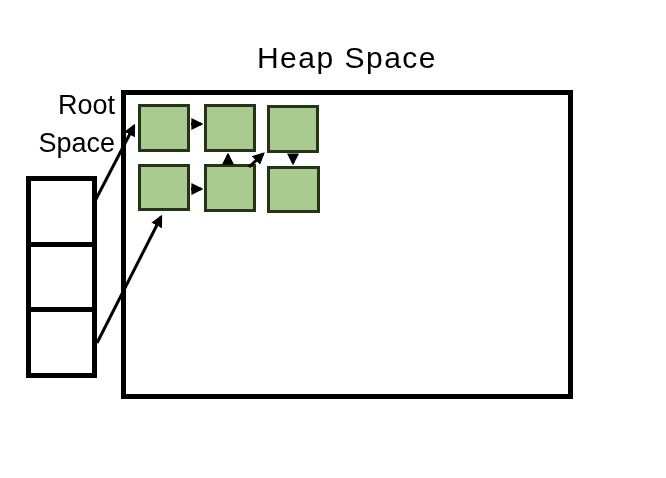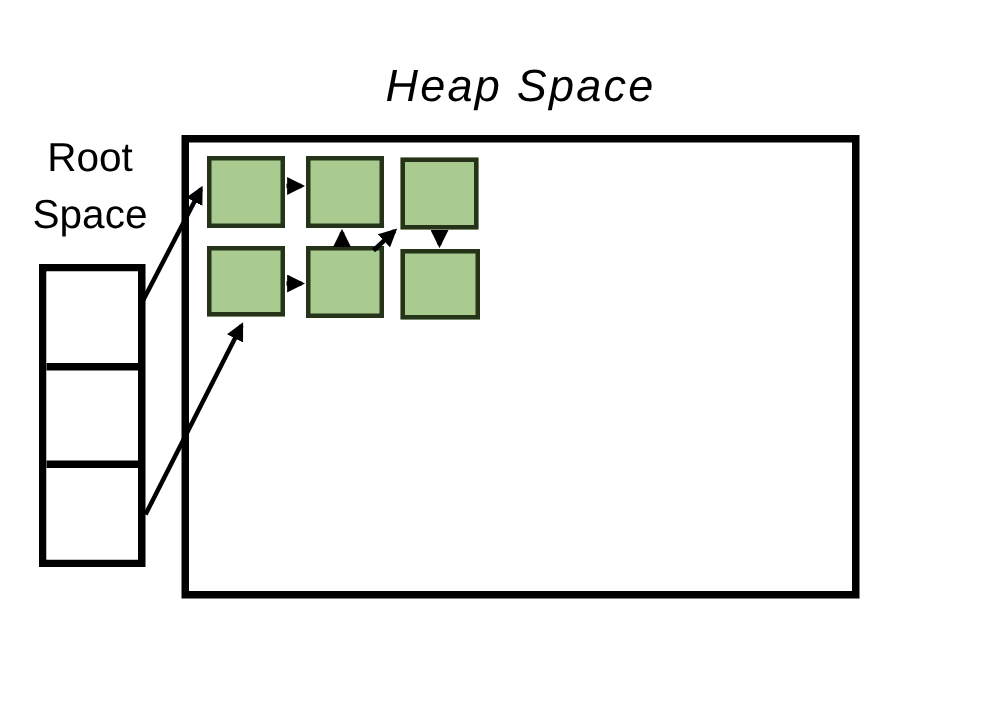--- a/index.html
+++ b/index.html
@@ -16,26 +16,25 @@
     overflow:hidden;
   }
   .title{
     position:absolute;
     left:121px;top:41px;width:452px;
     text-align:center;
     font-size:30px;
     letter-spacing:1.5px;
     color:#000000;
     white-space:nowrap;
-    font-style:italic;
   }
   .root-label{
     position:absolute;
     left:5px;top:86px;width:110px;
-    text-align:center;
+    text-align:right;
     font-size:27px;
     line-height:38px;
     color:#000000;
   }
   .root-stack{
     position:absolute;
     left:26px;top:176px;
     width:71px;height:202px;
     border:5px solid #000000;
     box-sizing:border-box;

